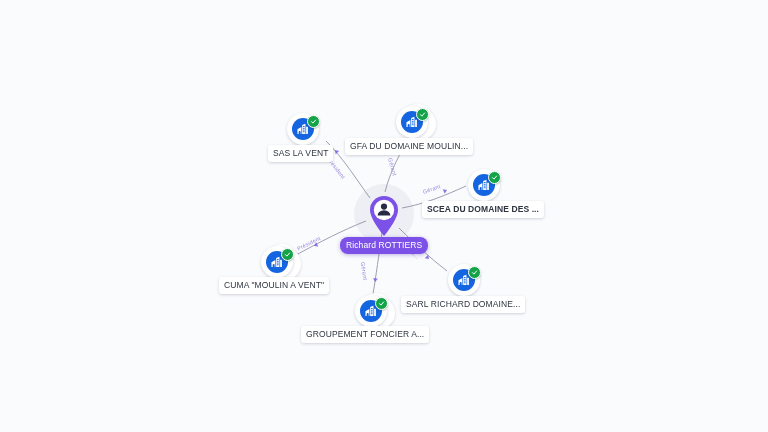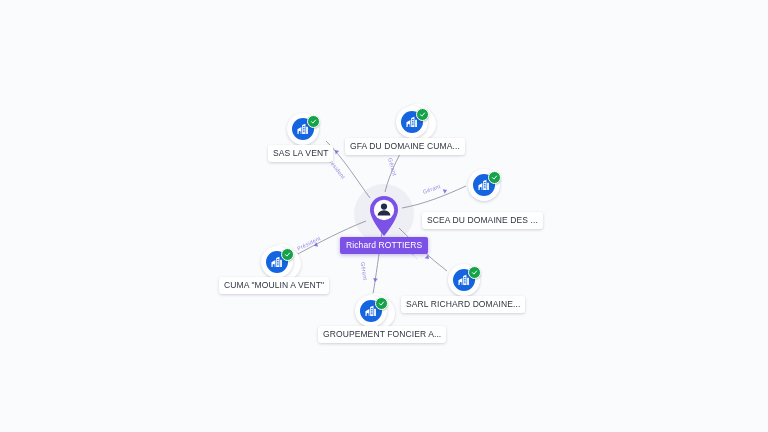--- a/index.html
+++ b/index.html
@@ -129,21 +129,21 @@
     font-family: "Liberation Sans", sans-serif;
   }
   .center-label {
     position: absolute;
     background: #7b51e8;
     color: #ffffff;
     font-size: 8.5px;
     letter-spacing: .1px;
     line-height: 1;
     padding: 4px 6px;
-    border-radius: 2px;
+    border-radius: 8px;
     box-shadow: 0 1px 4px rgba(80,50,180,.35);
     white-space: nowrap;
     font-family: "Liberation Sans", sans-serif;
   }
 </style>
 </head>
 <body>
 
 <div id="graph-canvas"></div>
 
@@ -211,21 +211,21 @@
             <path d="M17.4 8.0 L20.4 8.0 L20.4 20.5 L17.4 20.5 Z"></path>
           </g>
         </svg>
       </div>
       <div class="node-check">
         <svg width="7" height="7" viewBox="0 0 24 24">
           <path d="M5 12.5 L10 17.5 L19 7" fill="none" stroke="#ffffff" stroke-width="3.4" stroke-linecap="round" stroke-linejoin="round"></path>
         </svg>
       </div>
     </div>
-    <div class="node-label" style="left: 345px; top: 138px;">GFA DU DOMAINE CUMA...</div>
+    <div class="node-label" style="left: 345px; top: 138px;">GFA DU DOMAINE MOULIN...</div>
     <div class="node" style="left: 484px; top: 185px;">
       <div class="node-disc"></div>
       <div class="node-inner">
         <svg width="14" height="14" viewBox="0 0 24 24">
           <g fill="#ffffff">
             <path d="M2.5 12.5 L9.2 8.6 L9.2 20.5 L2.5 20.5 Z"></path>
             <path d="M4.6 20.5 L4.6 17.2 a1.7 1.7 0 0 1 3.4 0 L8 20.5 Z" fill="#1565e0"></path>
             <path d="M10.6 5.2 L16.2 3.0 L16.2 20.5 L10.6 20.5 Z"></path>
             <rect x="12.0" y="7" width="2.8" height="1.6" fill="#1565e0"></rect>
             <rect x="12.0" y="10" width="2.8" height="1.6" fill="#1565e0"></rect>
@@ -234,21 +234,21 @@
             <path d="M17.4 8.0 L20.4 8.0 L20.4 20.5 L17.4 20.5 Z"></path>
           </g>
         </svg>
       </div>
       <div class="node-check">
         <svg width="7" height="7" viewBox="0 0 24 24">
           <path d="M5 12.5 L10 17.5 L19 7" fill="none" stroke="#ffffff" stroke-width="3.4" stroke-linecap="round" stroke-linejoin="round"></path>
         </svg>
       </div>
     </div>
-    <div class="node-label" style="left: 422px; top: 212px;">SCEA DU DOMAINE DES ...</div>
+    <div class="node-label" style="left: 422px; top: 201px; font-weight: bold;">SCEA DU DOMAINE DES ...</div>
     <div class="node" style="left: 464px; top: 280px;">
       <div class="node-disc"></div>
       <div class="node-inner">
         <svg width="14" height="14" viewBox="0 0 24 24">
           <g fill="#ffffff">
             <path d="M2.5 12.5 L9.2 8.6 L9.2 20.5 L2.5 20.5 Z"></path>
             <path d="M4.6 20.5 L4.6 17.2 a1.7 1.7 0 0 1 3.4 0 L8 20.5 Z" fill="#1565e0"></path>
             <path d="M10.6 5.2 L16.2 3.0 L16.2 20.5 L10.6 20.5 Z"></path>
             <rect x="12.0" y="7" width="2.8" height="1.6" fill="#1565e0"></rect>
             <rect x="12.0" y="10" width="2.8" height="1.6" fill="#1565e0"></rect>
@@ -282,21 +282,21 @@
             <path d="M17.4 8.0 L20.4 8.0 L20.4 20.5 L17.4 20.5 Z"></path>
           </g>
         </svg>
       </div>
       <div class="node-check">
         <svg width="7" height="7" viewBox="0 0 24 24">
           <path d="M5 12.5 L10 17.5 L19 7" fill="none" stroke="#ffffff" stroke-width="3.4" stroke-linecap="round" stroke-linejoin="round"></path>
         </svg>
       </div>
     </div>
-    <div class="node-label" style="left: 318px; top: 326px;">GROUPEMENT FONCIER A...</div>
+    <div class="node-label" style="left: 301px; top: 326px;">GROUPEMENT FONCIER A...</div>
     <div class="node" style="left: 277px; top: 262px;">
       <div class="node-stack-1"></div>
       <div class="node-stack-2"></div>
       <div class="node-disc"></div>
       <div class="node-inner">
         <svg width="14" height="14" viewBox="0 0 24 24">
           <g fill="#ffffff">
             <path d="M2.5 12.5 L9.2 8.6 L9.2 20.5 L2.5 20.5 Z"></path>
             <path d="M4.6 20.5 L4.6 17.2 a1.7 1.7 0 0 1 3.4 0 L8 20.5 Z" fill="#1565e0"></path>
             <path d="M10.6 5.2 L16.2 3.0 L16.2 20.5 L10.6 20.5 Z"></path>

